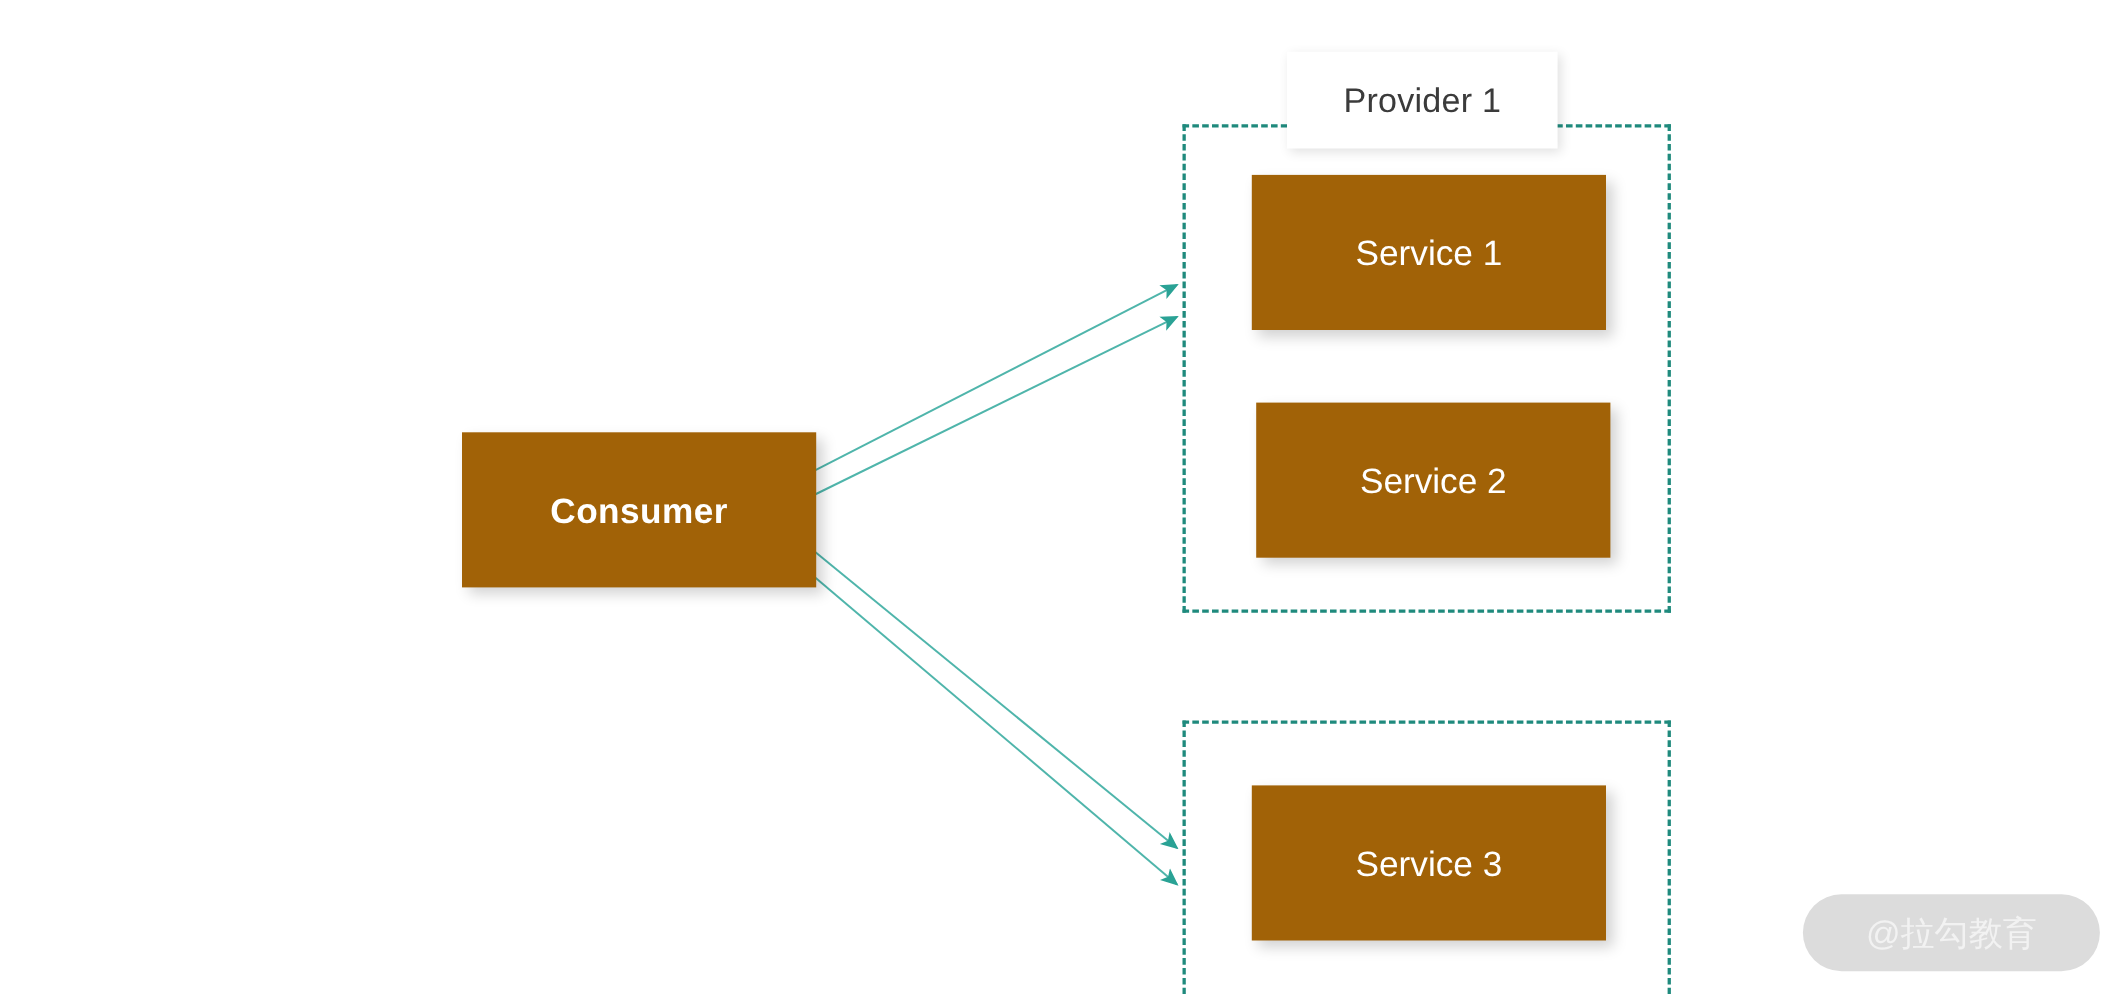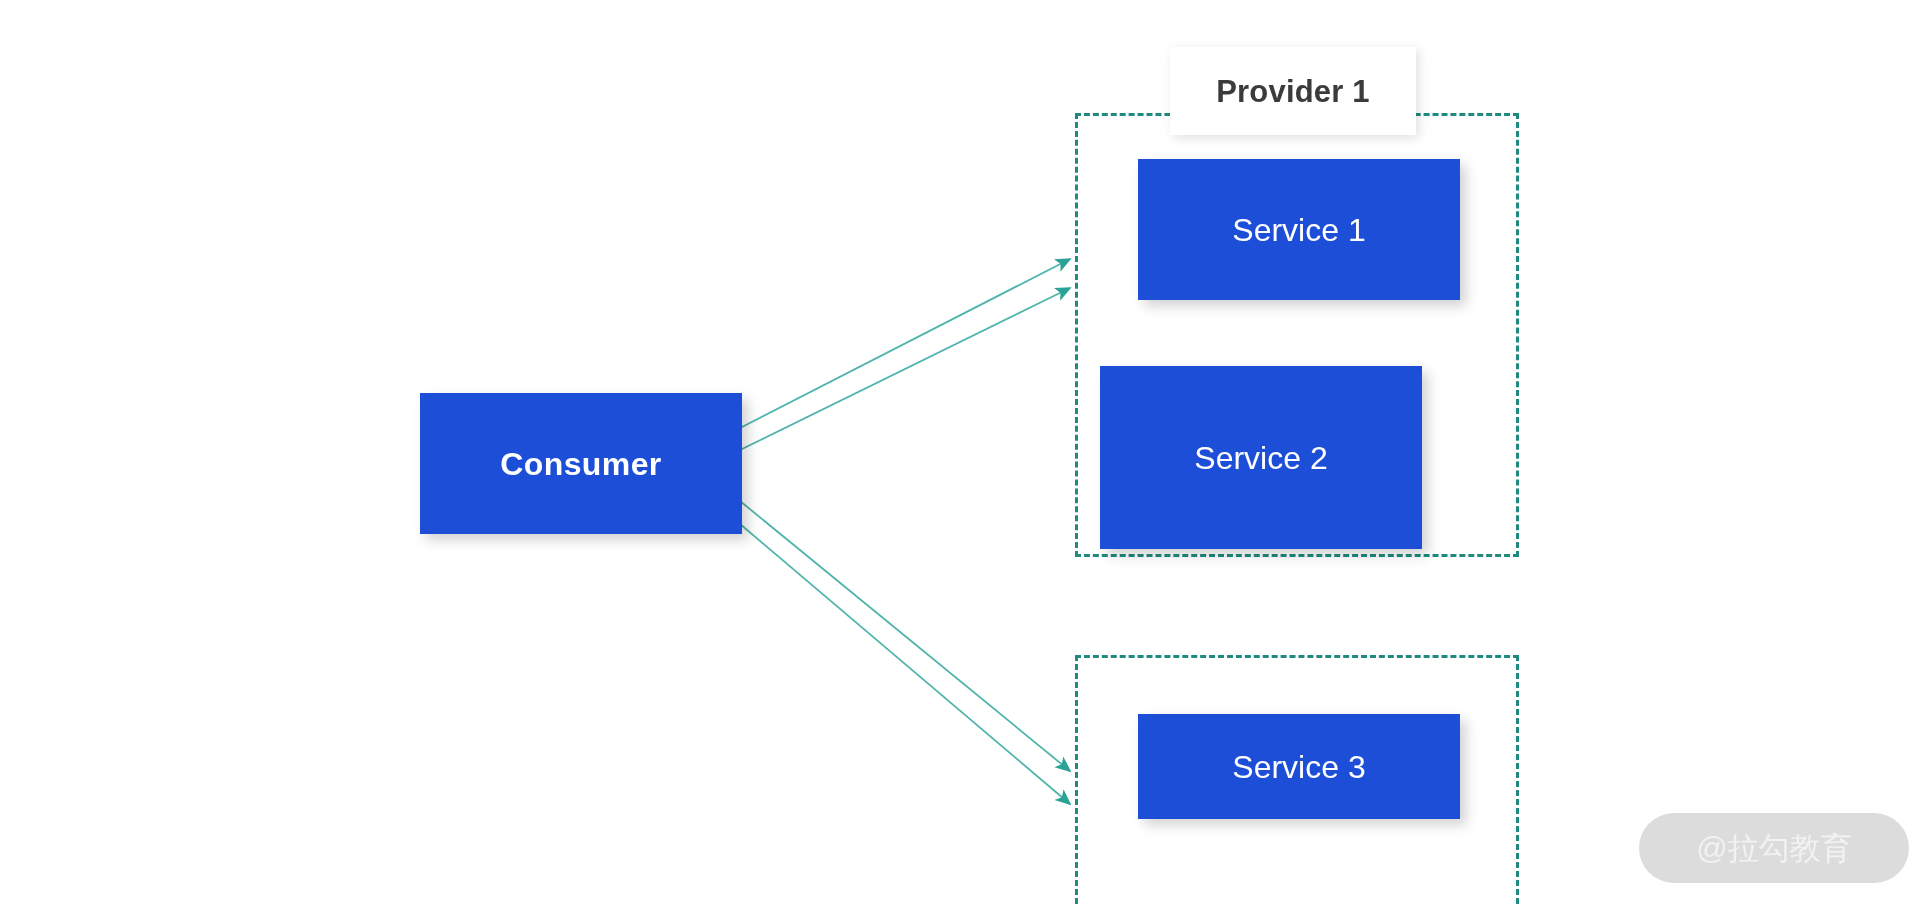--- a/index.html
+++ b/index.html
@@ -52,47 +52,46 @@
     align-items: center;
     justify-content: center;
     z-index: 3;
   }
   .provider-label span {
     font-size: 31px;
     color: #3b3b3b;
     letter-spacing: 0.2px;
     line-height: 1;
     white-space: nowrap;
-    font-weight: bold;
   }
   #provider-1-label { left: 1170px; top: 47px; }
   #provider-2-label { left: 1170px; top: 608px; }
 
   
   .node-box {
     position: absolute;
-    background: #1d4ed8;
+    background: #a16207;
     box-shadow: 6px 6px 12px rgba(0,0,0,0.18);
     display: flex;
     align-items: center;
     justify-content: center;
     z-index: 4;
   }
   .node-box span {
     color: #ffffff;
     font-size: 32px;
     line-height: 1;
     white-space: nowrap;
   }
   .node-box.strong span { font-weight: bold; letter-spacing: 0.4px; }
 
   #consumer-box { left: 420px; top: 393px; width: 322px; height: 141px; }
   #service-1-box { left: 1138px; top: 159px; width: 322px; height: 141px; }
-  #service-2-box { left: 1100px; top: 366px; width: 322px; height: 183px; }
-  #service-3-box { left: 1138px; top: 714px; width: 322px; height: 105px; }
+  #service-2-box { left: 1142px; top: 366px; width: 322px; height: 141px; }
+  #service-3-box { left: 1138px; top: 714px; width: 322px; height: 141px; }
 
   
   #watermark {
     position: absolute;
     left: 1639px;
     top: 813px;
     width: 270px;
     height: 70px;
     border-radius: 35px;
     background: #dcdcdc;

